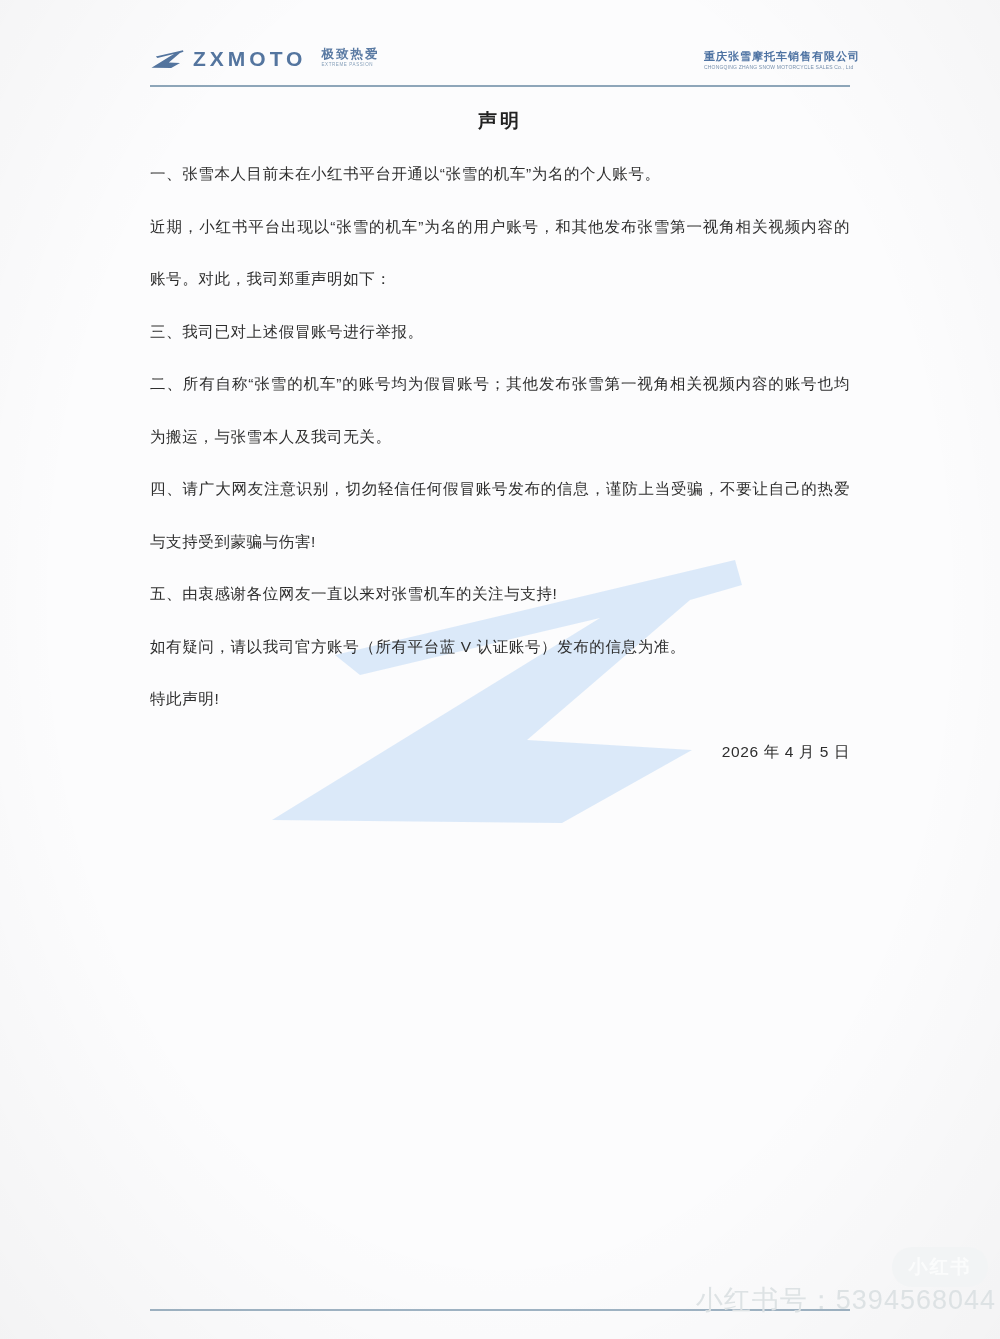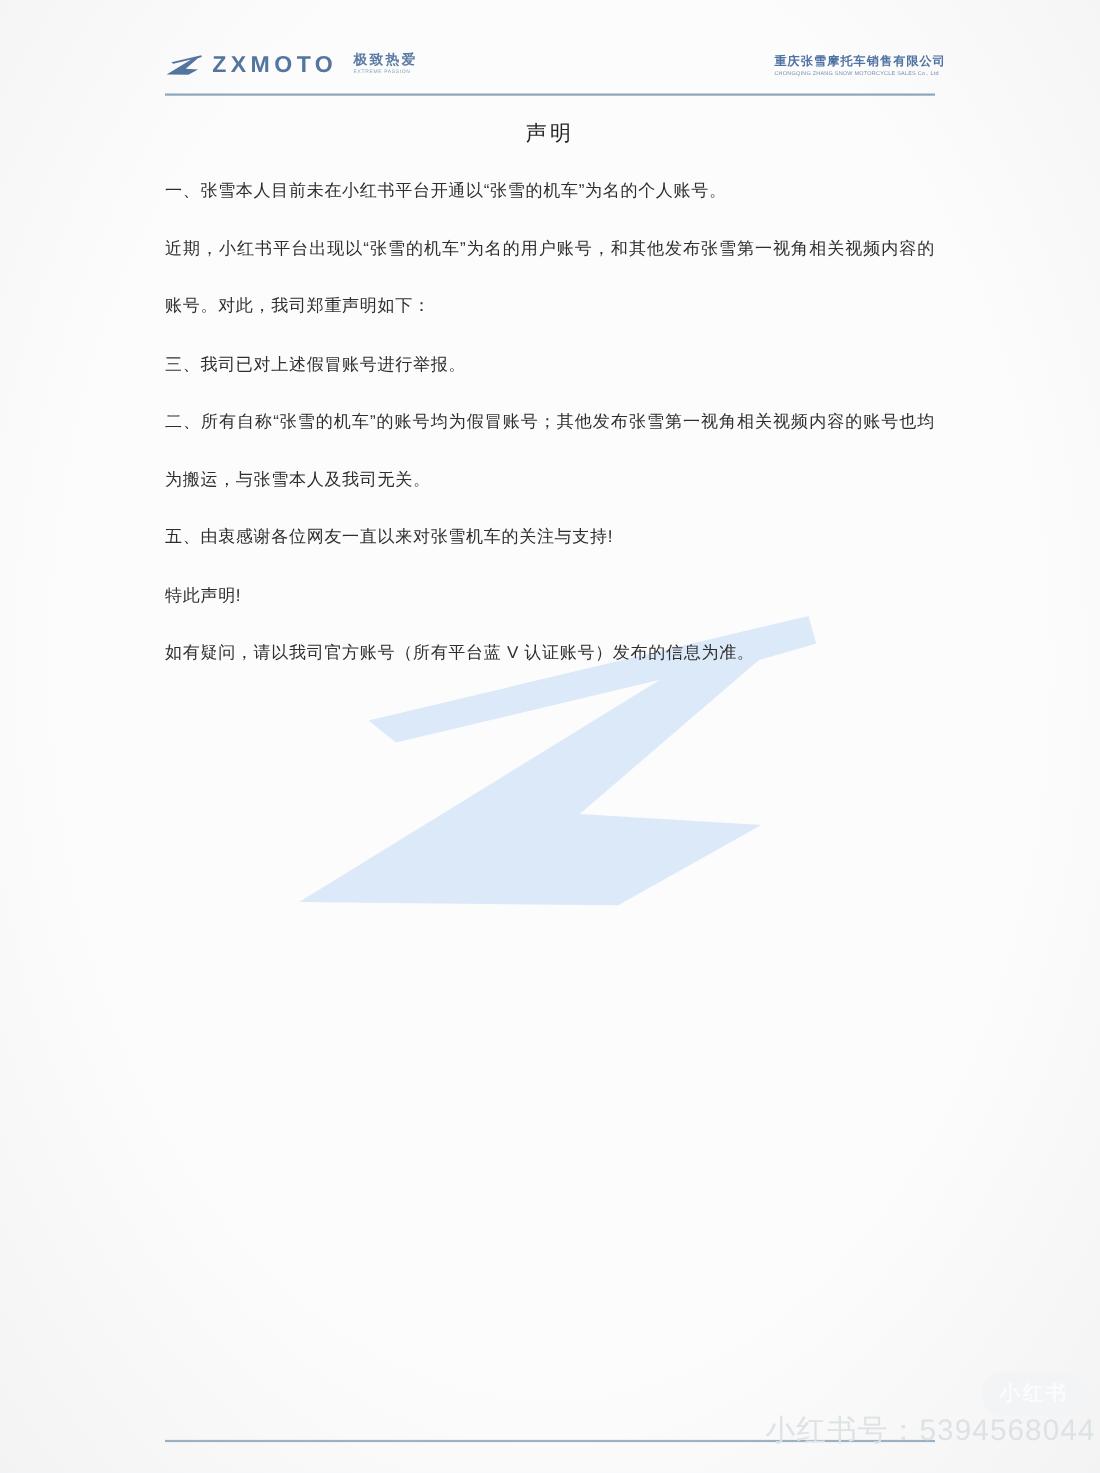--- a/index.html
+++ b/index.html
@@ -41,21 +41,21 @@
 
   
   .wm-z{position:absolute;inset:0;width:1000px;height:1339px;z-index:0;}
 
   
   .doc{
     position:absolute;left:150px;width:700px;top:108px;z-index:1;
     color:#2e2e2e;
   }
   .doc-title{
-    text-align:center;font-size:19px;font-weight:normal;
+    text-align:center;font-size:19px;font-weight:bold;
     letter-spacing:3px;color:#222;margin:0 0 14px 0;
   }
   .doc-body{font-size:15.5px;line-height:52.5px;letter-spacing:.6px;}
   .doc-body p{margin:0;text-align:justify;}
   .doc-body p.align-right{text-align:right;}
 
   
   .xhs-badge{
     position:absolute;top:1247px;right:12px;z-index:2;
     width:96px;height:40px;border-radius:20px;
@@ -96,23 +96,25 @@
 
   <div class="rule rule-top"></div>
 
   <div class="doc">
     <h1 class="doc-title">声明</h1>
     <div class="doc-body">
       <p>一、张雪本人目前未在小红书平台开通以“张雪的机车”为名的个人账号。</p>
       <p>近期，小红书平台出现以“张雪的机车”为名的用户账号，和其他发布张雪第一视角相关视频内容的账号。对此，我司郑重声明如下：</p>
       <p>三、我司已对上述假冒账号进行举报。</p>
       <p>二、所有自称“张雪的机车”的账号均为假冒账号；其他发布张雪第一视角相关视频内容的账号也均为搬运，与张雪本人及我司无关。</p>
+      <p>四、请广大网友注意识别，切勿轻信任何假冒账号发布的信息，谨防上当受骗，不要让自己的热爱与支持受到蒙骗与伤害!</p>
       <p>五、由衷感谢各位网友一直以来对张雪机车的关注与支持!</p>
+      <p>如有疑问，请以我司官方账号（所有平台蓝 V 认证账号）发布的信息为准。</p>
       <p>特此声明!</p>
-      <p>如有疑问，请以我司官方账号（所有平台蓝 V 认证账号）发布的信息为准。</p>
+      <p class="align-right">2026 年 4 月 5 日</p>
     </div>
   </div>
 
   <div class="rule rule-bottom"></div>
 
   <div class="xhs-badge">小红书</div>
   <div class="xhs-id">小红书号：5394568044</div>
 
 </div>
 

